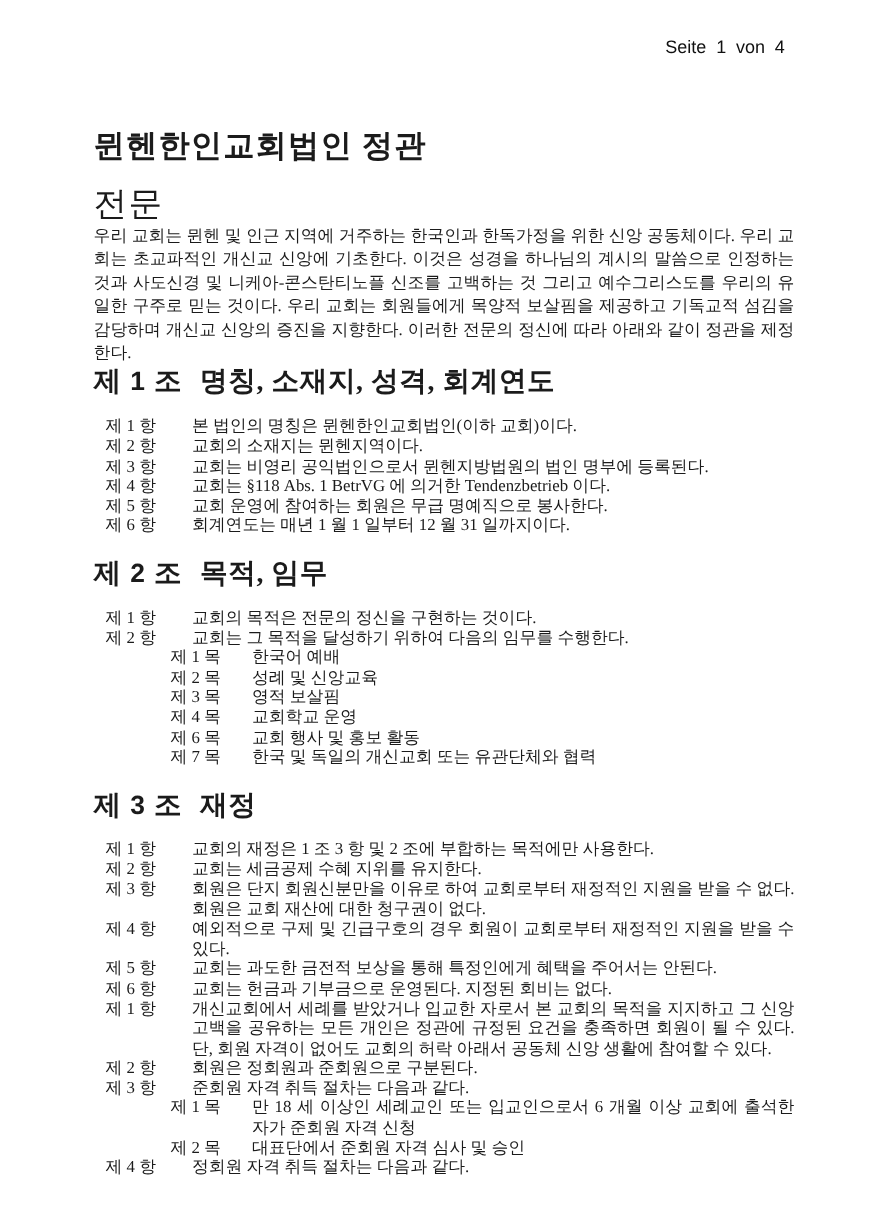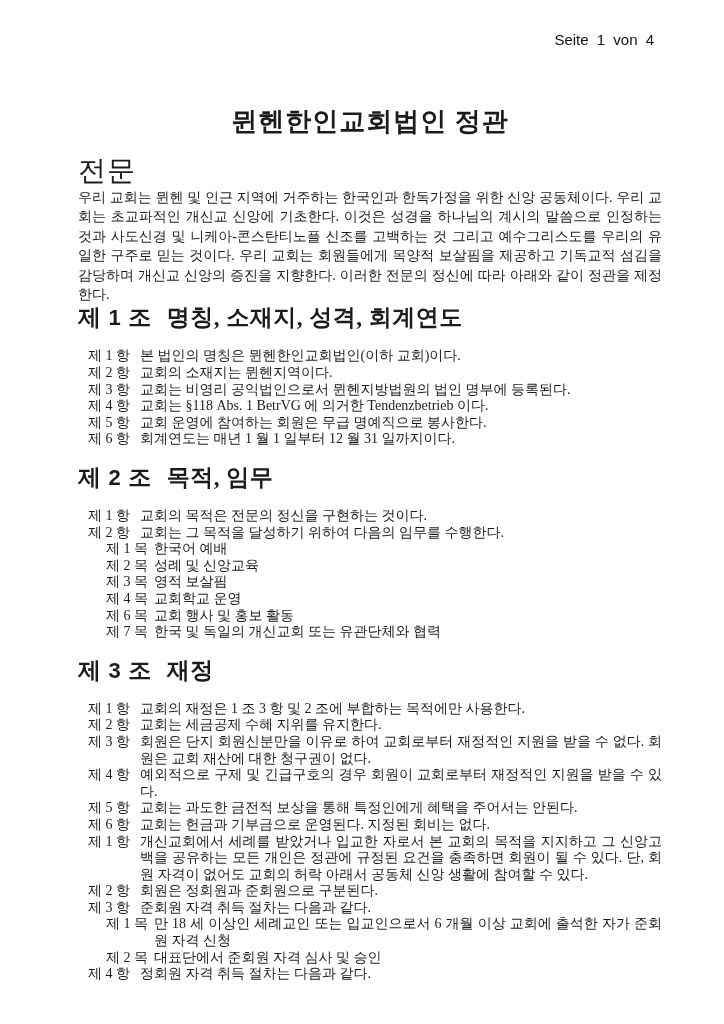--- a/index.html
+++ b/index.html
@@ -19,21 +19,20 @@
     word-spacing: 4px;
     color: #111;
   }
   .doc {
     position: absolute;
     left: 78px; top: 104px;
     width: 584px;
   }
   .doc-title {
     margin: 0;
-    text-align: center;
     font-size: 26px;
     line-height: 36px;
     font-weight: 700;
     letter-spacing: 1px;
   }
   .preamble-heading {
     margin: 14px 0 0 0;
     font-size: 28px;
     line-height: 34px;
     font-weight: 400;
@@ -58,24 +57,25 @@
     font-size: 22px;
     font-weight: 700;
     margin: 0 7px;
   }
   .art-title { margin-left: 15px; }
   .clause {
     display: flex;
     margin-left: 10px;
     font-size: 14px;
     line-height: 16.6px;
+    gap: 20px;
   }
   .clause .c-label { flex: 0 0 52px; white-space: nowrap; }
   .clause .c-text  { flex: 1; text-align: justify; }
-  .clause.item { margin-left: 28px; }
+  .clause.item { margin-left: 64px; }
   .clause.item .c-label { flex: 0 0 48px; }
 </style>
 </head>
 <body>
 
 <div class="page-header">Seite 1 von 4</div>
 
 <div class="doc">
   <h1 class="doc-title">뮌헨한인교회법인 정관</h1>
 

